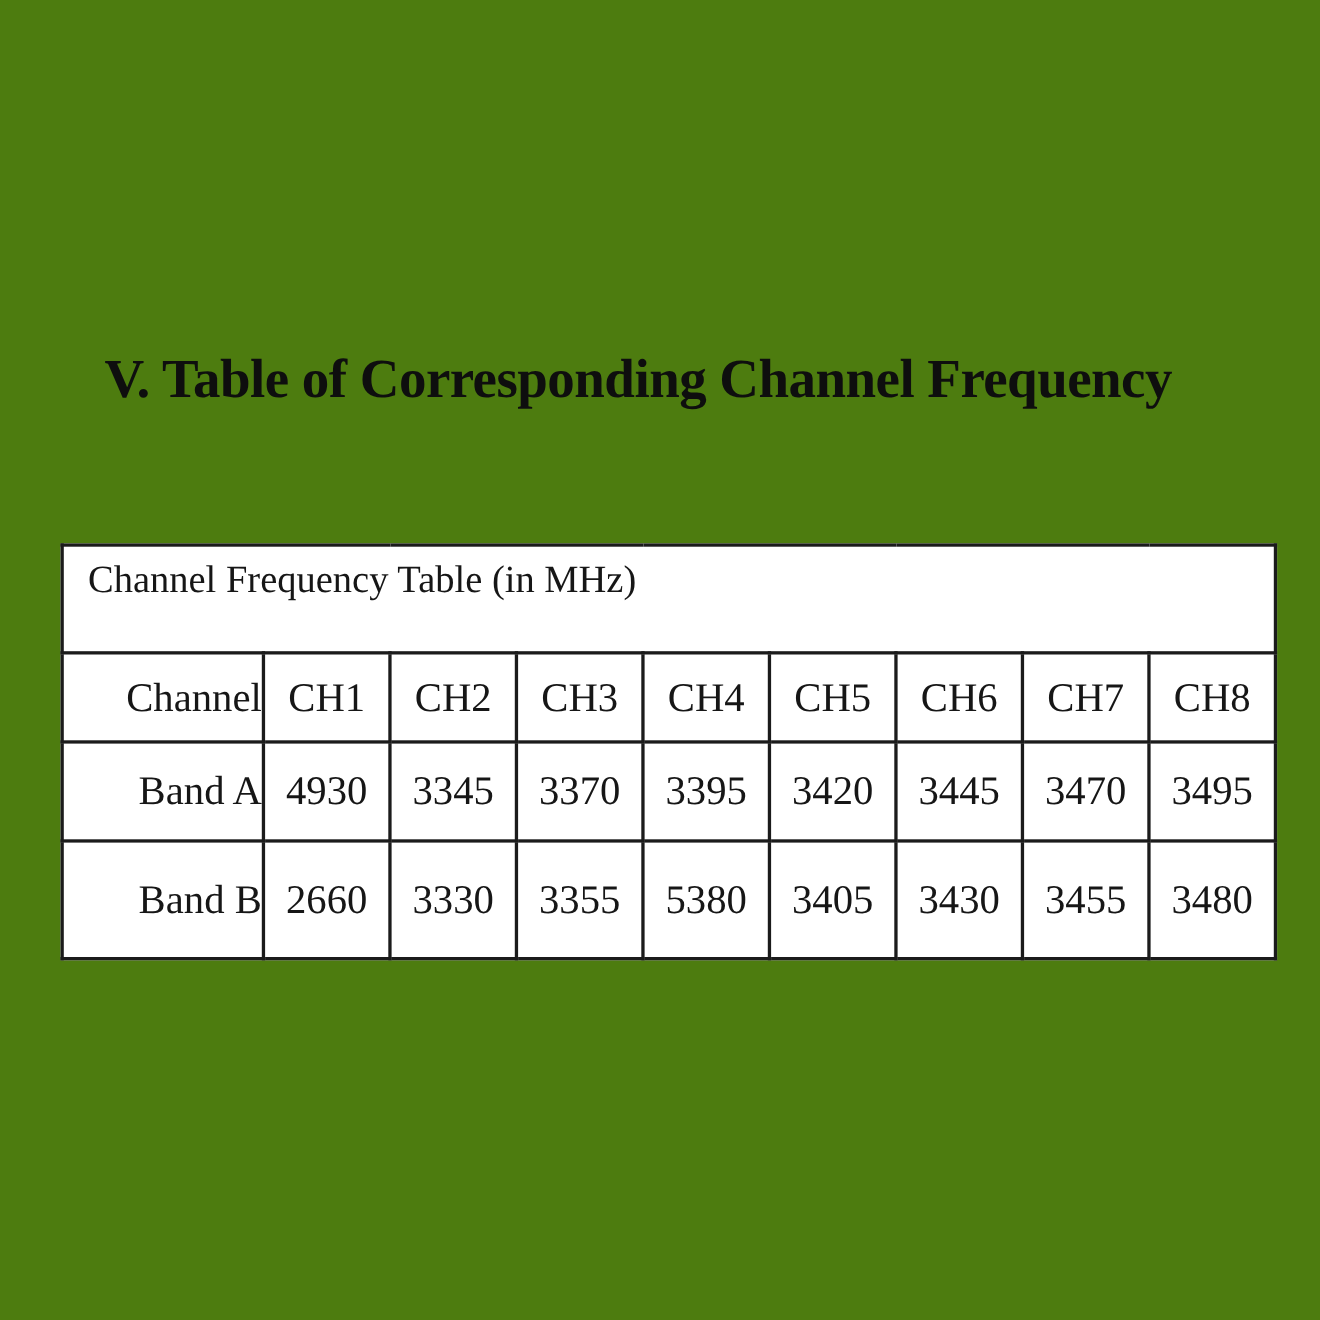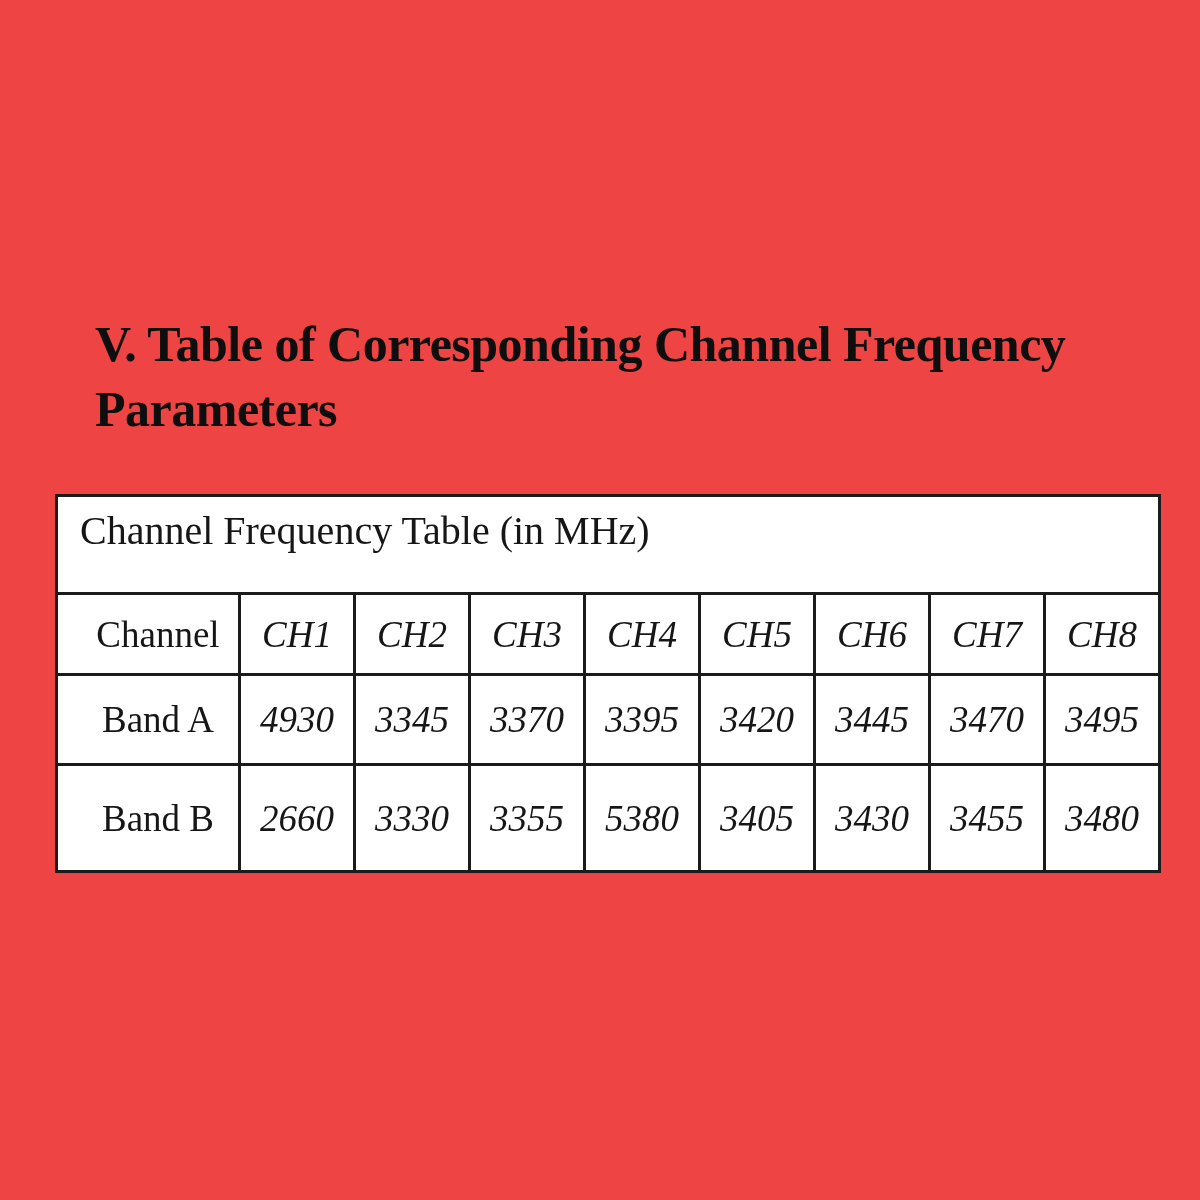--- a/index.html
+++ b/index.html
@@ -10,21 +10,21 @@
     background: #ffffff;
     font-family: "Liberation Serif", "DejaVu Serif", serif;
     color: #141414;
     overflow: hidden;
   }
 
   .page {
     position: relative;
     width: 1200px;
     height: 1200px;
-    background: #ef4444;
+    background: #4d7c0f;
   }
 
   .doc-heading {
     position: absolute;
     left: 95px;
     top: 312px;
     width: 1040px;
     font-weight: bold;
     font-size: 50px;
     line-height: 1.3;
@@ -47,50 +47,48 @@
     font-size: 37px;
     color: #161616;
     background: #ffffff;
   }
 
   .freq-table .caption-cell {
     height: 98px;
     vertical-align: top;
     text-align: left;
     padding: 10px 8px 0 22px;
-    font-size: 40px;
+    font-size: 35px;
   }
 
   .freq-table .header-row td { height: 81px; }
   .freq-table .band-a-row td { height: 90px; margin-top: 41px; }
   .freq-table .band-b-row td { height: 107px; }
 
   .freq-table .label-cell {
-    text-align: center;
+    text-align: right;
     padding-left: 20px;
     vertical-align: middle;
   }
 
   .freq-table .num-cell {
     text-align: center;
     vertical-align: middle;
-    font-style: italic;
   }
 
   col.c-label { width: 183px; }
   col.c-ch { width: 115px; }
 </style>
 </head>
 <body>
 
 <div class="page">
 
   <div class="doc-heading">
     <div>V. Table of Corresponding Channel Frequency</div>
-    <div>Parameters</div>
   </div>
 
   <table class="freq-table">
     <colgroup>
       <col class="c-label">
       <col class="c-ch">
         <col class="c-ch">
         <col class="c-ch">
         <col class="c-ch">
       <col class="c-ch">

